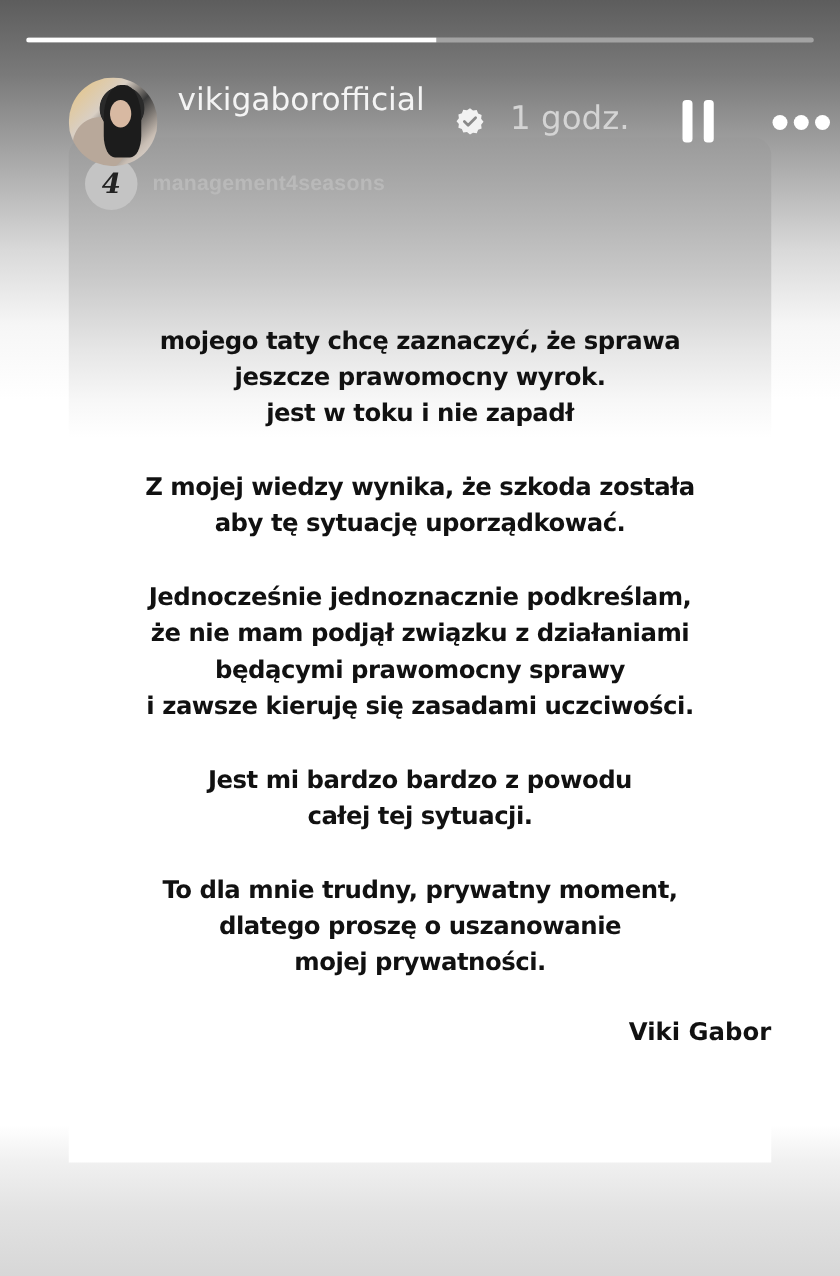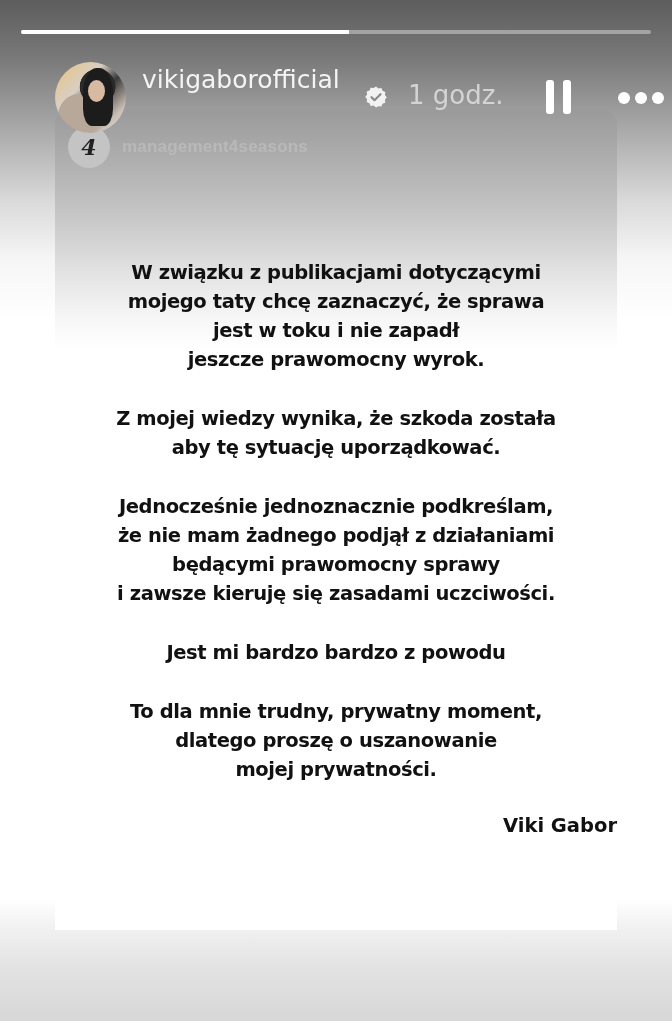--- a/index.html
+++ b/index.html
@@ -224,40 +224,40 @@
     <div class="card-source">
       <div class="source-avatar">
         <span>4</span>
       </div>
       <span class="source-name">management4seasons</span>
     </div>
 
     <div class="statement">
 
       <p>
-        <span class="line">W związku z publikacjami dotyczącymi</span>
         <span class="line">mojego taty chcę zaznaczyć, że sprawa</span>
+        <span class="line">jeszcze prawomocny wyrok.</span>
         <span class="line">jest w toku i nie zapadł</span>
-        <span class="line">jeszcze prawomocny wyrok.</span>
       </p>
 
       <p>
         <span class="line">Z mojej wiedzy wynika, że szkoda została</span>
         <span class="line">aby tę sytuację uporządkować.</span>
       </p>
 
       <p>
         <span class="line">Jednocześnie jednoznacznie podkreślam,</span>
-        <span class="line">że nie mam żadnego podjął z działaniami</span>
+        <span class="line">że nie mam podjął związku z działaniami</span>
         <span class="line">będącymi prawomocny sprawy</span>
         <span class="line">i zawsze kieruję się zasadami uczciwości.</span>
       </p>
 
       <p>
         <span class="line">Jest mi bardzo bardzo z powodu</span>
+        <span class="line">całej tej sytuacji.</span>
       </p>
 
       <p>
         <span class="line">To dla mnie trudny, prywatny moment,</span>
         <span class="line">dlatego proszę o uszanowanie</span>
         <span class="line">mojej prywatności.</span>
       </p>
 
       <div class="signature">Viki Gabor</div>
     </div>

